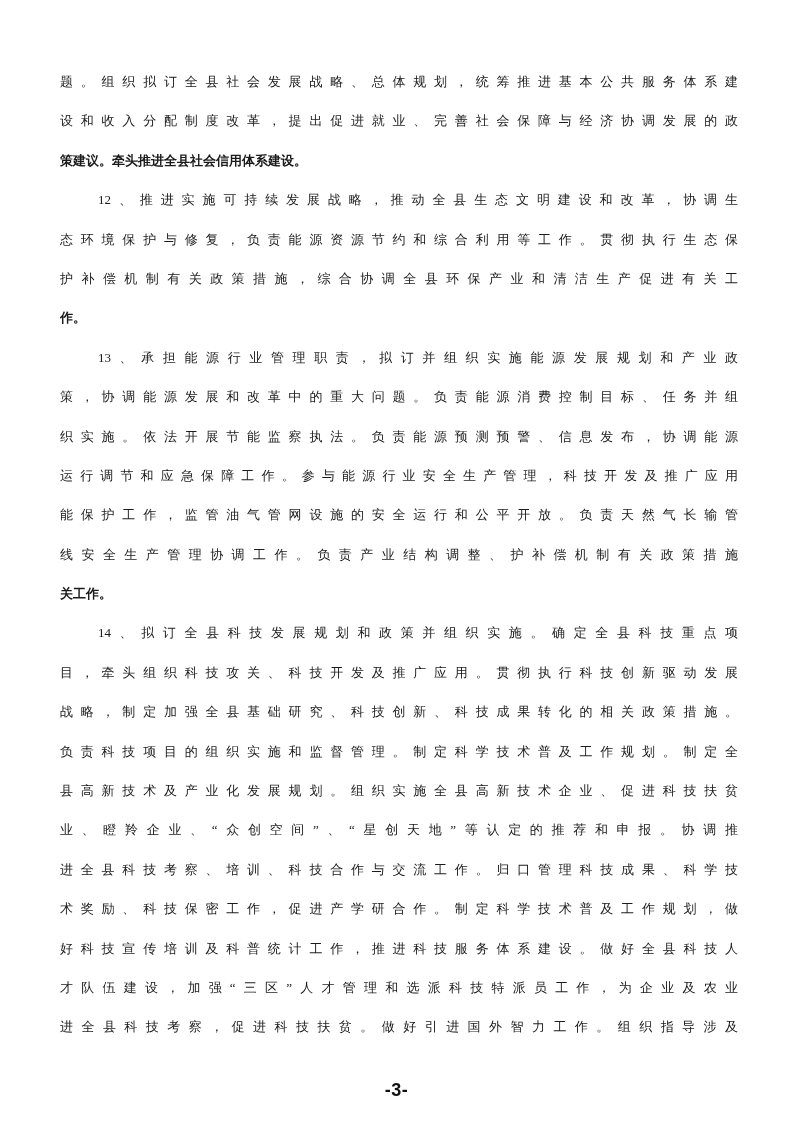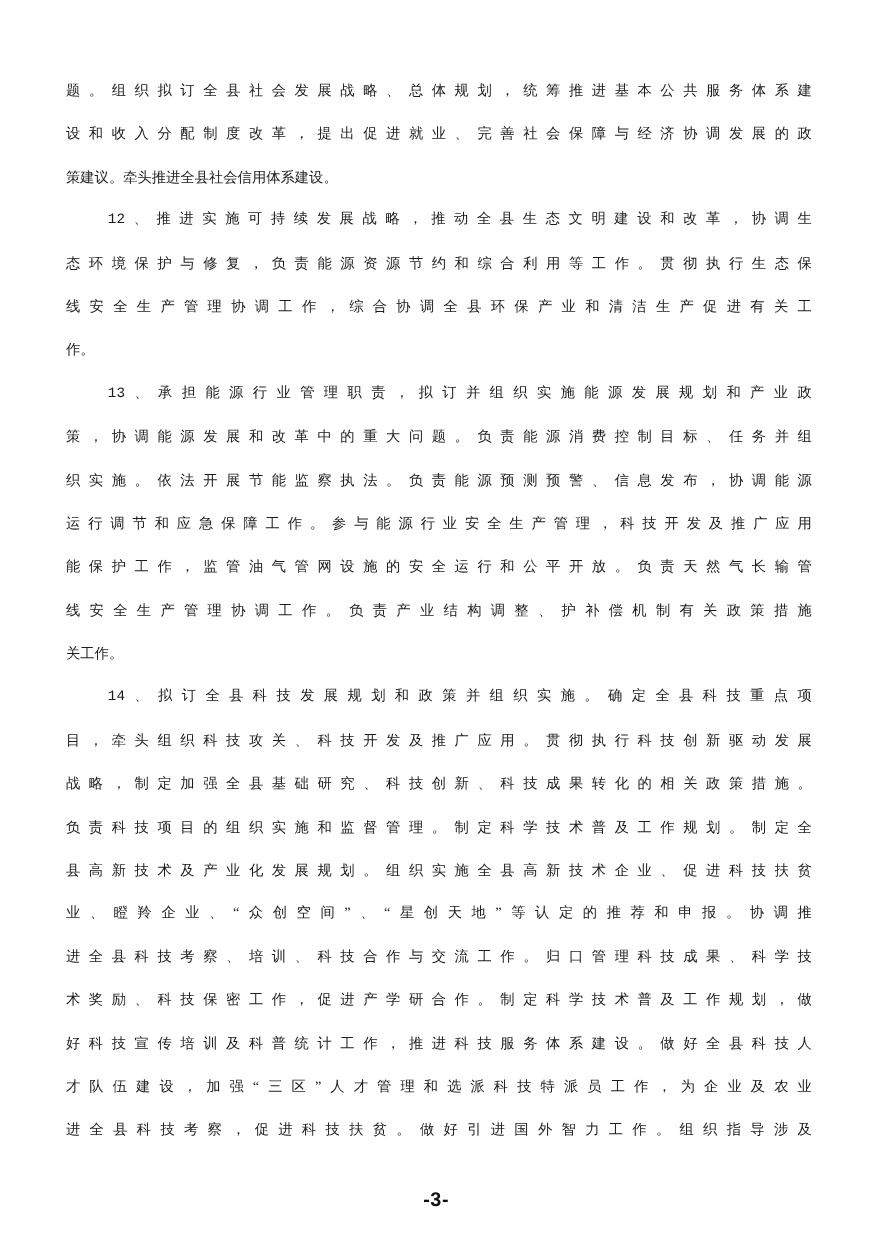--- a/index.html
+++ b/index.html
@@ -35,24 +35,24 @@
     line-height: 39.4px;
     height: 39.4px;
     overflow: hidden;
     text-align: justify;
     text-align-last: justify;
     text-justify: inter-character;
     white-space: normal;
   }
   .line.indent {
     padding-left: 38px;
-    font-family: Liberation Mono, monospace;
   }
   .line.end {
     text-align-last: left;
+    font-weight: bold;
   }
   .footer {
     position: absolute;
     top: 1080px;
     left: 0;
     width: 793px;
     text-align: center;
     font-family: "Liberation Sans", "DejaVu Sans", sans-serif;
     font-size: 18px;
     font-weight: bold;
@@ -68,21 +68,21 @@
 
     <div class="para">
       <div class="line">题。组织拟订全县社会发展战略、总体规划，统筹推进基本公共服务体系建</div>
       <div class="line">设和收入分配制度改革，提出促进就业、完善社会保障与经济协调发展的政</div>
       <div class="line end">策建议。牵头推进全县社会信用体系建设。</div>
     </div>
 
     <div class="para">
       <div class="line indent">12、推进实施可持续发展战略，推动全县生态文明建设和改革，协调生</div>
       <div class="line">态环境保护与修复，负责能源资源节约和综合利用等工作。贯彻执行生态保</div>
-      <div class="line">线安全生产管理协调工作，综合协调全县环保产业和清洁生产促进有关工</div>
+      <div class="line">护补偿机制有关政策措施，综合协调全县环保产业和清洁生产促进有关工</div>
       <div class="line end">作。</div>
     </div>
 
     <div class="para">
       <div class="line indent">13、承担能源行业管理职责，拟订并组织实施能源发展规划和产业政</div>
       <div class="line">策，协调能源发展和改革中的重大问题。负责能源消费控制目标、任务并组</div>
       <div class="line">织实施。依法开展节能监察执法。负责能源预测预警、信息发布，协调能源</div>
       <div class="line">运行调节和应急保障工作。参与能源行业安全生产管理，科技开发及推广应用</div>
       <div class="line">能保护工作，监管油气管网设施的安全运行和公平开放。负责天然气长输管</div>
       <div class="line">线安全生产管理协调工作。负责产业结构调整、护补偿机制有关政策措施</div>

